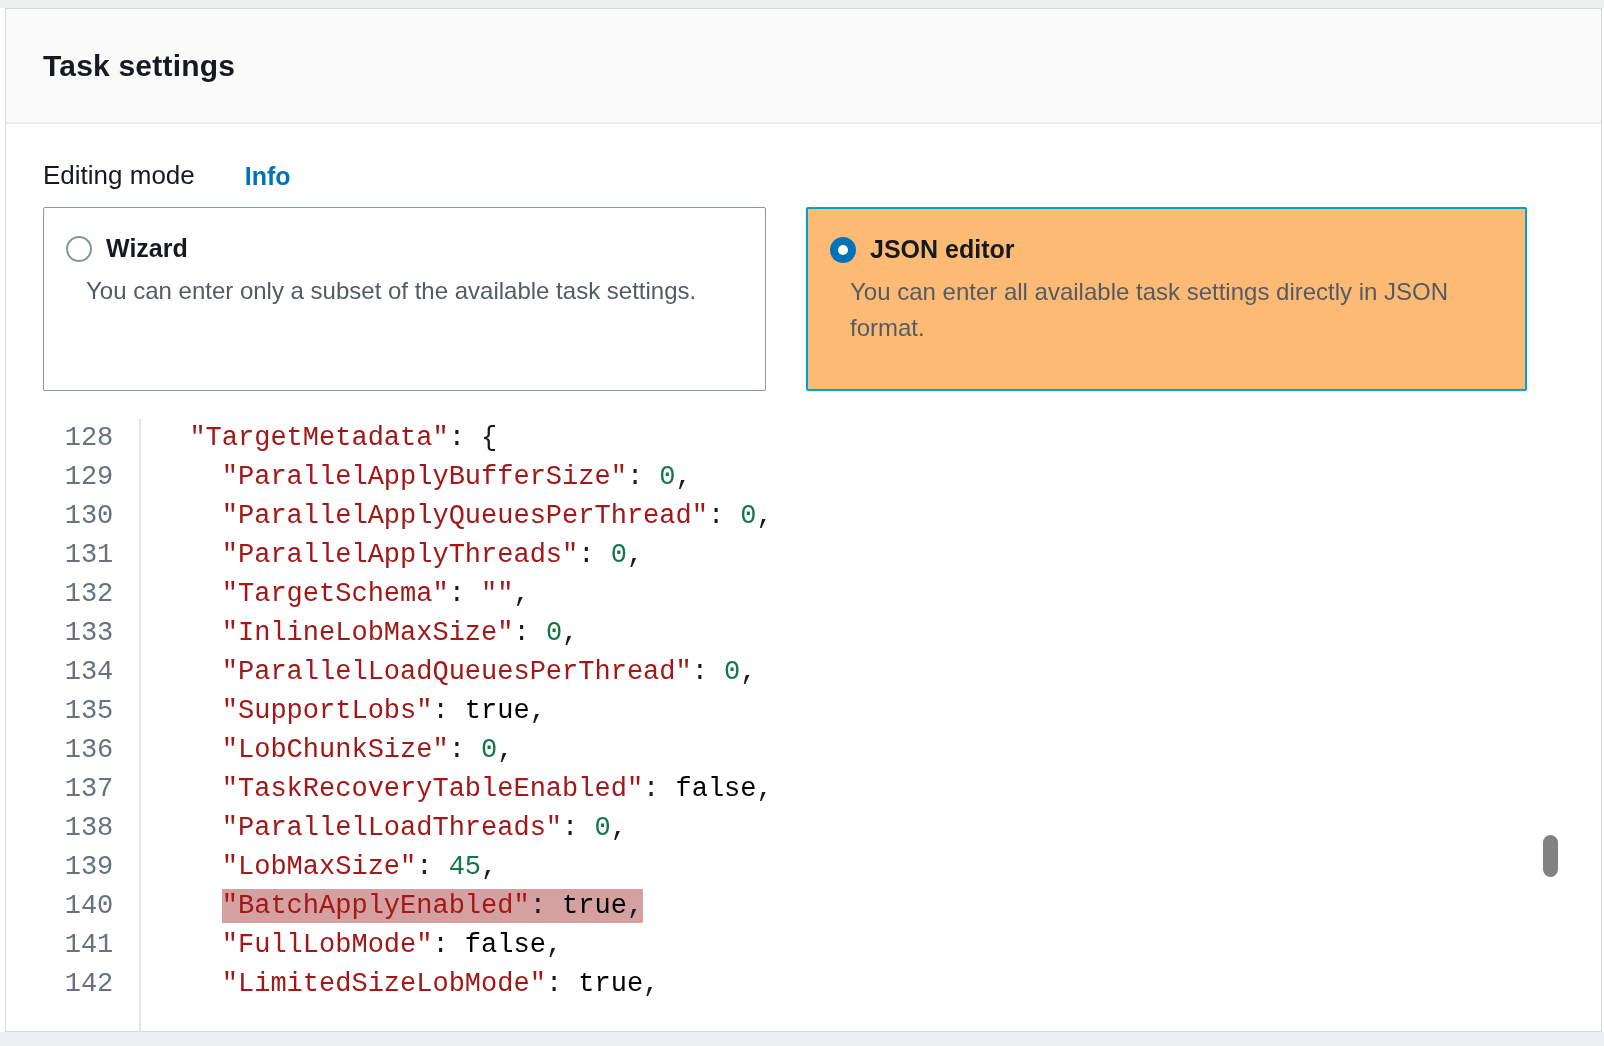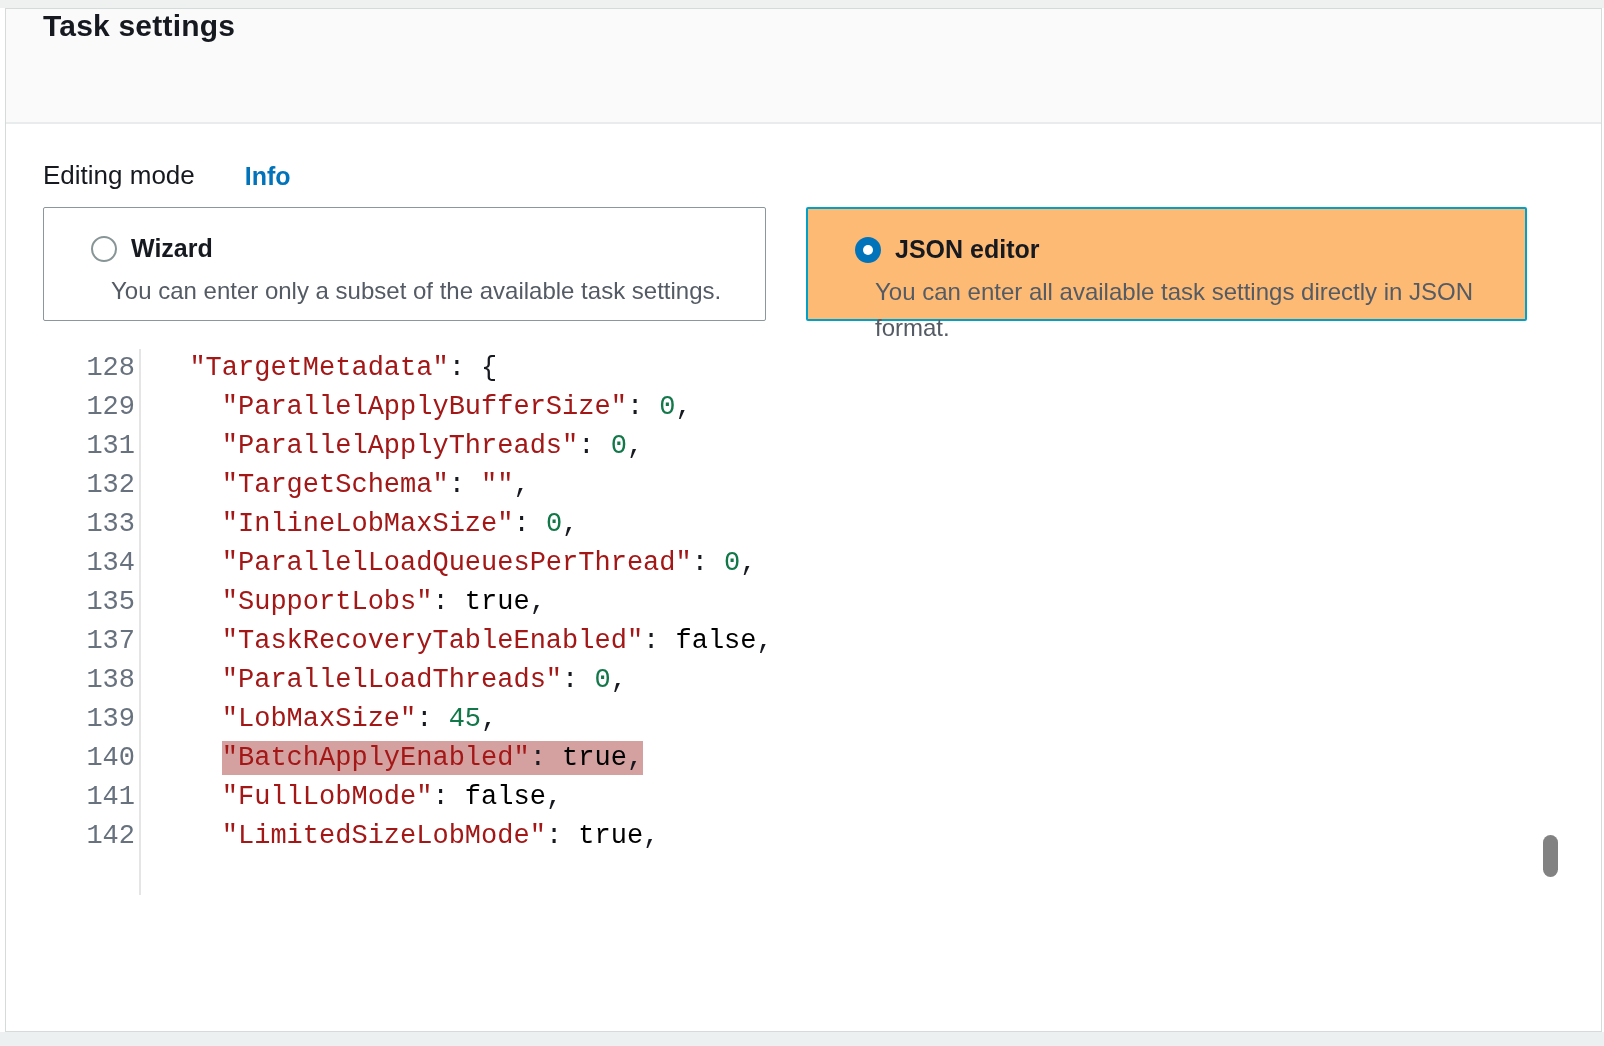--- a/index.html
+++ b/index.html
@@ -5,47 +5,47 @@
   * { margin:0; padding:0; box-sizing:border-box; }
   html,body { width:1604px; height:1046px; background:#ffffff; overflow:hidden;
               font-family:"Liberation Sans", sans-serif; }
   .top-strip { position:absolute; left:0; top:0; width:1604px; height:8px; background:#eff1f1; }
   .bottom-strip { position:absolute; left:0; top:1032px; width:1604px; height:14px; background:#edf0f0; }
 
   .card { position:absolute; left:5px; top:8px; width:1597px; height:1024px;
           background:#ffffff; border:1px solid #d5dbdb; }
 
   .card-header { height:115px; background:#fafafa; border-bottom:2px solid #e9ecec;
-                 display:flex; align-items:flex-start; padding-left:37px; }
+                 display:flex; align-items:center; padding-left:37px; }
   .card-title { font-size:30px; font-weight:bold; color:#16191f; letter-spacing:0.2px; }
 
   .card-body { padding:36px 0 0 37px; }
 
   .editing-row { display:flex; align-items:flex-end; gap:18px; }
   .editing-label { font-size:26px; color:#16191f; }
   .info-link { font-size:25px; font-weight:bold; color:#0073bb; cursor:pointer;margin-left:32px; }
 
   .tiles { display:flex; gap:40px; margin-top:16px; }
-  .tile { height:114px; border-radius:2px; padding:26px 30px 0 47px; cursor:pointer; }
+  .tile { height:184px; border-radius:2px; padding:26px 30px 0 22px; cursor:pointer; }
   .tile.unselected { width:723px; background:#ffffff; border:1px solid #8c979d; }
   .tile.selected   { width:721px; background:#fdba74; border:2px solid #00a1c9; }
 
   .tile-top { display:flex; align-items:center; gap:14px; }
   .radio { width:26px; height:26px; border-radius:50%; flex:0 0 auto; }
   .radio.off { background:#ffffff; border:2px solid #879596; }
   .radio.on  { background:#0073bb; position:relative; }
   .radio.on::after { content:""; position:absolute; left:8px; top:8px; width:10px; height:10px;
                      border-radius:50%; background:#ffffff; }
   .tile-title { font-size:25px; font-weight:bold; color:#16191f; }
   .tile-desc { margin:10px 0 0 20px; max-width:618px; font-size:24px; line-height:36px; color:#545b64; }
 
   .code-area { margin-top:28px; }
   .code-line { display:flex; height:39px; line-height:39px;
                font-family:"Liberation Mono", monospace; font-size:27px; }
-  .gutter-num { width:96px; padding-right:4px; text-align:right; color:#68727e; }
+  .gutter-num { width:96px; padding-right:4px; text-align:center; color:#68727e; }
   .line-content { border-left:2px solid #e5e5e5; padding-left:16px; white-space:pre; color:#16191f; }
   .tok-p { color:#16191f; }
   .tok-s { color:#a31717; }
   .tok-n { color:#127749; }
   .tok-b { color:#000000; }
   .hl { background:#d5a0a0; box-shadow:0 2px 0 #d5a0a0, 0 -2px 0 #d5a0a0; }
 
   .scroll-thumb { position:absolute; left:1543px; top:835px; width:15px; height:42px;
                   border-radius:8px; background:#828282; cursor:pointer; }
 </style>
@@ -91,38 +91,46 @@
       <div>
           <div class="code-line">
             <div class="gutter-num">128</div>
             <div class="line-content"><span class="tok-p">  </span><span class="tok-s">"TargetMetadata"</span><span class="tok-p">: {</span></div>
           </div>
           <div class="code-line">
             <div class="gutter-num">129</div>
             <div class="line-content"><span class="tok-p">    </span><span class="tok-s">"ParallelApplyBufferSize"</span><span class="tok-p">: </span><span class="tok-n">0</span><span class="tok-p">,</span></div>
           </div>
           <div class="code-line">
+            <div class="gutter-num">130</div>
+            <div class="line-content"><span class="tok-p">    </span><span class="tok-s">"ParallelApplyQueuesPerThread"</span><span class="tok-p">: </span><span class="tok-n">0</span><span class="tok-p">,</span></div>
+          </div>
+          <div class="code-line">
             <div class="gutter-num">131</div>
             <div class="line-content"><span class="tok-p">    </span><span class="tok-s">"ParallelApplyThreads"</span><span class="tok-p">: </span><span class="tok-n">0</span><span class="tok-p">,</span></div>
           </div>
           <div class="code-line">
             <div class="gutter-num">132</div>
             <div class="line-content"><span class="tok-p">    </span><span class="tok-s">"TargetSchema"</span><span class="tok-p">: </span><span class="tok-s">""</span><span class="tok-p">,</span></div>
           </div>
           <div class="code-line">
             <div class="gutter-num">133</div>
             <div class="line-content"><span class="tok-p">    </span><span class="tok-s">"InlineLobMaxSize"</span><span class="tok-p">: </span><span class="tok-n">0</span><span class="tok-p">,</span></div>
           </div>
           <div class="code-line">
             <div class="gutter-num">134</div>
             <div class="line-content"><span class="tok-p">    </span><span class="tok-s">"ParallelLoadQueuesPerThread"</span><span class="tok-p">: </span><span class="tok-n">0</span><span class="tok-p">,</span></div>
           </div>
           <div class="code-line">
             <div class="gutter-num">135</div>
             <div class="line-content"><span class="tok-p">    </span><span class="tok-s">"SupportLobs"</span><span class="tok-p">: </span><span class="tok-b">true</span><span class="tok-p">,</span></div>
+          </div>
+          <div class="code-line">
+            <div class="gutter-num">136</div>
+            <div class="line-content"><span class="tok-p">    </span><span class="tok-s">"LobChunkSize"</span><span class="tok-p">: </span><span class="tok-n">0</span><span class="tok-p">,</span></div>
           </div>
           <div class="code-line">
             <div class="gutter-num">137</div>
             <div class="line-content"><span class="tok-p">    </span><span class="tok-s">"TaskRecoveryTableEnabled"</span><span class="tok-p">: </span><span class="tok-b">false</span><span class="tok-p">,</span></div>
           </div>
           <div class="code-line">
             <div class="gutter-num">138</div>
             <div class="line-content"><span class="tok-p">    </span><span class="tok-s">"ParallelLoadThreads"</span><span class="tok-p">: </span><span class="tok-n">0</span><span class="tok-p">,</span></div>
           </div>
           <div class="code-line">

